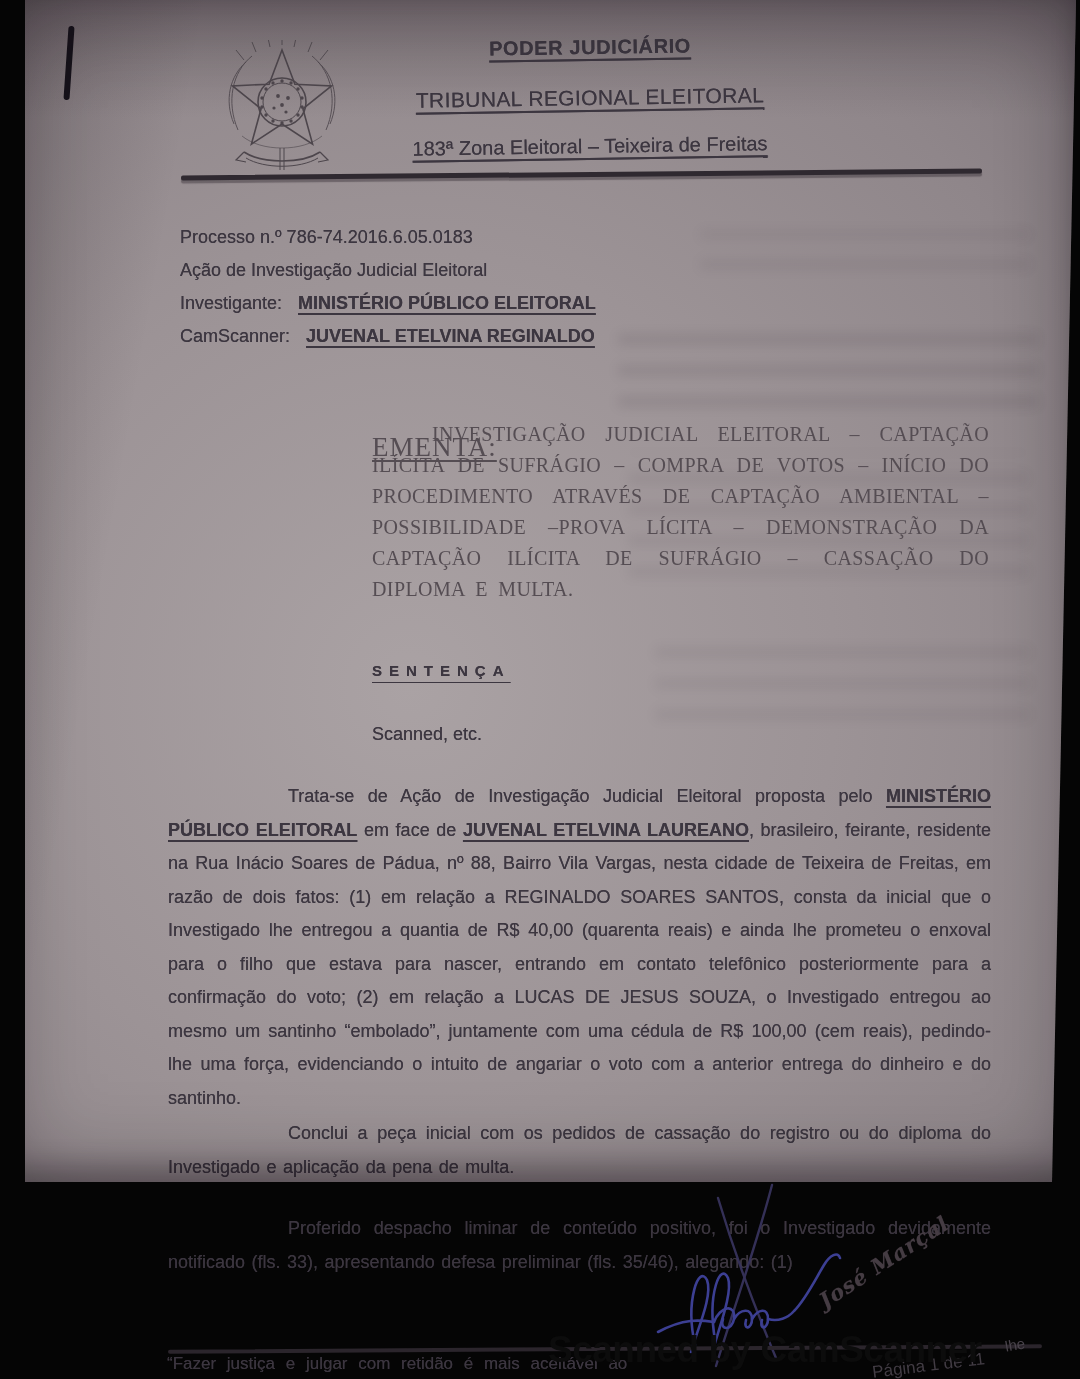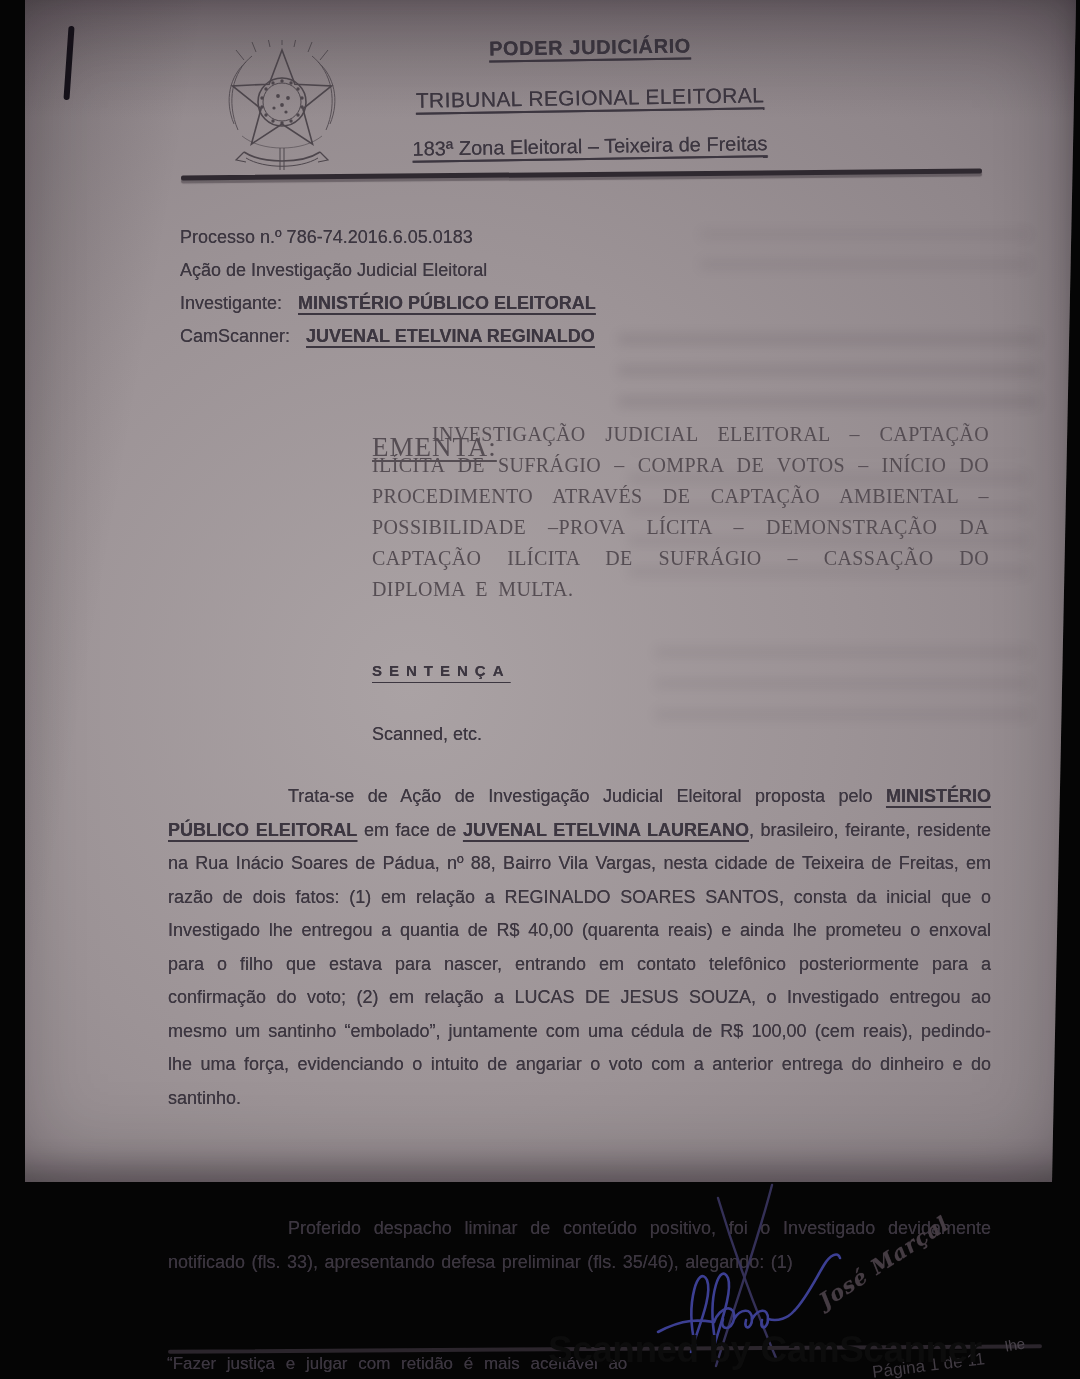--- a/index.html
+++ b/index.html
@@ -158,20 +158,21 @@
 
   <div class="abs ementa-h ink-light">EMENTA:</div>
   <div class="abs ementa-b ink-light">INVESTIGAÇÃO JUDICIAL ELEITORAL – CAPTAÇÃO ILÍCITA DE SUFRÁGIO – COMPRA DE VOTOS – INÍCIO DO PROCEDIMENTO ATRAVÉS DE CAPTAÇÃO AMBIENTAL – POSSIBILIDADE –PROVA LÍCITA – DEMONSTRAÇÃO DA CAPTAÇÃO ILÍCITA DE SUFRÁGIO – CASSAÇÃO DO DIPLOMA E MULTA.</div>
 
   <div class="abs sent-h ink">SENTENÇA</div>
   <div class="abs vistos ink">Scanned, etc.</div>
 
   <div class="abs bodyp p1 ink">
     <span>Trata-se de Ação de Investigação Judicial Eleitoral proposta pelo </span><span class="bu">MINISTÉRIO PÚBLICO ELEITORAL</span><span> em face de </span><span class="bu">JUVENAL ETELVINA LAUREANO</span><span>, brasileiro, feirante, residente na Rua Inácio Soares de Pádua, nº 88, Bairro Vila Vargas, nesta cidade de Teixeira de Freitas, em razão de dois fatos: (1) em relação a REGINALDO SOARES SANTOS, consta da inicial que o Investigado lhe entregou a quantia de R$ 40,00 (quarenta reais) e ainda lhe prometeu o enxoval para o filho que estava para nascer, entrando em contato telefônico posteriormente para a confirmação do voto; (2) em relação a LUCAS DE JESUS SOUZA, o Investigado entregou ao mesmo um santinho “embolado”, juntamente com uma cédula de R$ 100,00 (cem reais), pedindo-lhe uma força, evidenciando o intuito de angariar o voto com a anterior entrega do dinheiro e do santinho.</span>
   </div>
+  <div class="abs bodyp p2 ink">Conclui a peça inicial com os pedidos de cassação do registro ou do diploma do Investigado e aplicação da pena de multa.</div>
   <div class="abs bodyp p3 ink">Proferido despacho liminar de conteúdo positivo, foi o Investigado devidamente notificado (fls. 33), apresentando defesa preliminar (fls. 35/46), alegando: (1)</div>
 
   <svg class="abs sig" viewBox="0 0 300 199">
     <g fill="none" stroke-linecap="round">
 
       <g stroke="#3a3560" stroke-width="2.4" opacity=".9">
         <path d="M172,5 C158,60 130,140 116,186"></path>
         <path d="M118,18 C135,75 160,140 176,178"></path>
       </g>
 

